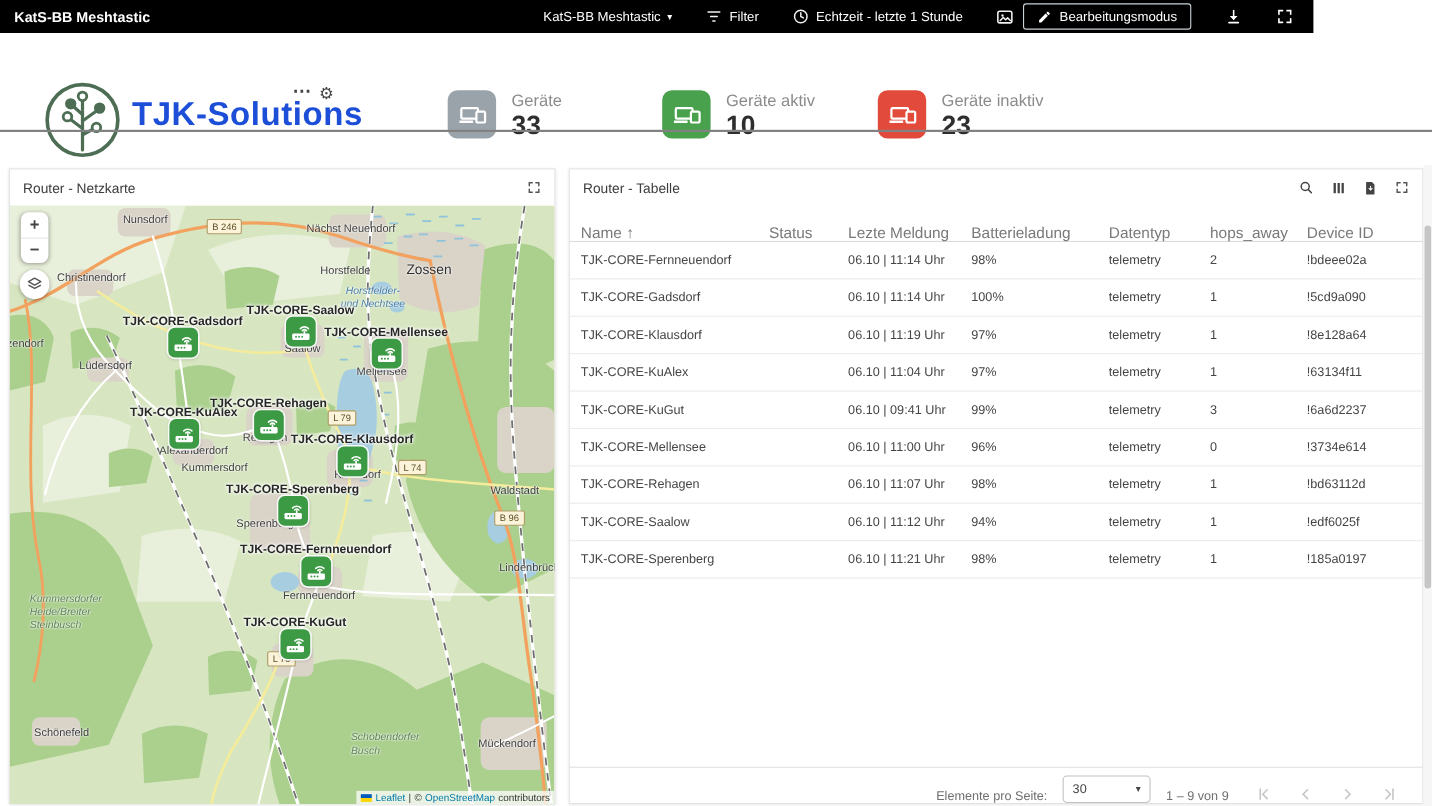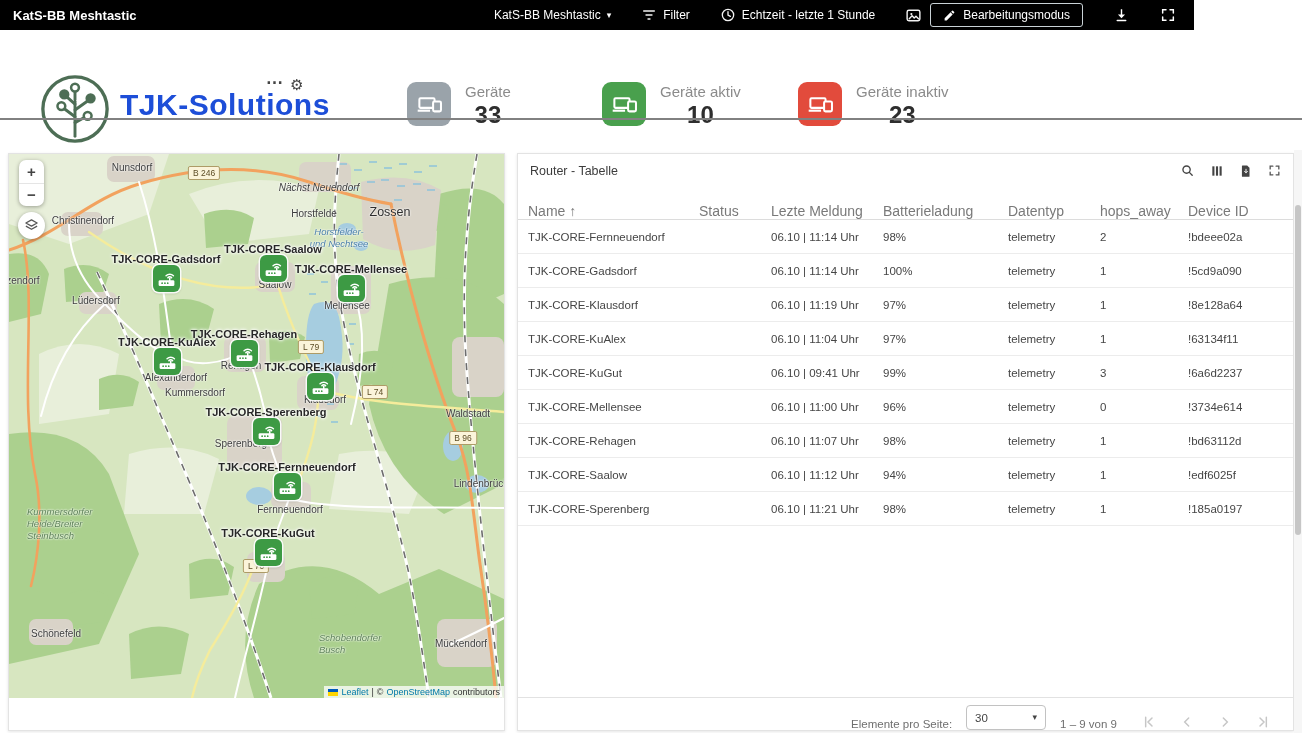--- a/index.html
+++ b/index.html
@@ -26,21 +26,21 @@
   #brand-text { position:absolute; left:120px; top:58px; font-size:30px; font-weight:bold;
     color:#1d4ed8; letter-spacing:.5px; }
   #brand-dots { position:absolute; left:266px; top:42px; font-size:17px; color:#444;
     font-weight:bold; cursor:pointer; }
   #brand-gear { position:absolute; left:290px; top:46px; font-size:15px; color:#444; cursor:pointer; }
   .stat { position:absolute; top:52px; display:flex; gap:14px; }
   .stat-icon { width:44px; height:44px; border-radius:9px; display:flex; align-items:center;
     justify-content:center; }
   .stat-icon svg rect.small { fill:var(--bg); }
   .stat-label { font-size:15px; color:#8b8b8b; margin-top:1px; }
-  .stat-value { font-size:24px; font-weight:bold; color:#2e2e2e; margin-top:1px;text-align:center; }
+  .stat-value { font-size:24px; font-weight:bold; color:#2e2e2e; margin-top:1px; }
   #stat-1 { left:407px; } #stat-2 { left:602px; } #stat-3 { left:798px; }
   #mesh-logo { position:absolute; right:24px; top:52px; font-size:35px; font-weight:bold;
     color:#0d0d0d; letter-spacing:1px; }
   #header-divider { position:absolute; left:0; top:118px; width:1302px; height:2px; background:#818181; }
 
   
   .panel { position:absolute; background:#fff; border:1px solid #e3e3e3;
     box-shadow:0 1px 3px rgba(0,0,0,.10); }
   .panel-header { height:33px; display:flex; align-items:center; padding:0 12px; }
   .panel-title { font-size:12.5px; color:#3c3c3c; }
@@ -220,20 +220,28 @@
     <div>
       <div class="stat-label">Geräte inaktiv</div>
       <div class="stat-value">23</div>
     </div>
   </div>
 
 </div>
 <div id="header-divider"></div>
 
 <div class="panel" id="map-panel">
+  <div class="panel-header">
+    <span class="panel-title">Router - Netzkarte</span>
+    <div class="panel-tools">
+      <svg width="13" height="13" viewBox="0 0 24 24" fill="none" stroke="#555" stroke-width="2.4" stroke-linecap="round">
+          <path d="M4 9V4h5M15 4h5v5M20 15v5h-5M9 20H4v-5"></path>
+        </svg>
+    </div>
+  </div>
   <div id="map">
     <svg id="map-bg" width="495" height="544" viewBox="0 0 495 544">
       <rect width="495" height="544" fill="#d7e6c0"></rect>
       <g fill="#e8efda">
         <path d="M0,0h160l-20,60L60,90 0,70z"></path>
         <path d="M180,40q60,-25 130,-5l-10,45 -90,10z"></path>
         <path d="M30,200q40,-20 80,0l-10,60 -70,10z"></path>
         <path d="M330,300q50,-10 90,10l-20,50 -80,-5z"></path>
         <path d="M120,300q50,-15 90,5l-15,55 -80,0z"></path>
       </g>
@@ -324,21 +332,21 @@
     </div>
     <div class="layers-ctl">
       <svg width="15" height="15" viewBox="0 0 24 24" fill="none" stroke="#555" stroke-width="2" stroke-linejoin="round">
           <path d="M12 3l9 5-9 5-9-5z"></path>
           <path d="M3 13l9 5 9-5"></path>
         </svg>
     </div>
 
     <div id="map-overlay">
         <span class="place town" style="left: 123px; top: 14px;">Nunsdorf</span>
-        <span class="place town" style="left: 310px; top: 34px; font-style: italic;">Nächst Neuendorf</span>
+        <span class="place town" style="left: 310px; top: 22px;">Nächst Neuendorf</span>
         <span class="place city" style="left: 381px; top: 59px;">Zossen</span>
         <span class="place town" style="left: 305px; top: 60px;">Horstfelde</span>
         <span class="place water" style="left: 330px; top: 84px;">Horstfelder-
 und Nechtsee</span>
         <span class="place town" style="left: 74px; top: 67px;">Christinendorf</span>
         <span class="place town" style="left: 87px; top: 147px;">Lüdersdorf</span>
         <span class="place town" style="left: 10px; top: 127px;">ulzendorf</span>
         <span class="place town" style="left: 266px; top: 131px;">Saalow</span>
         <span class="place town" style="left: 338px; top: 152px;">Mellensee</span>
         <span class="place town" style="left: 459px; top: 212px; margin-top: 48px;">Waldstadt</span>

